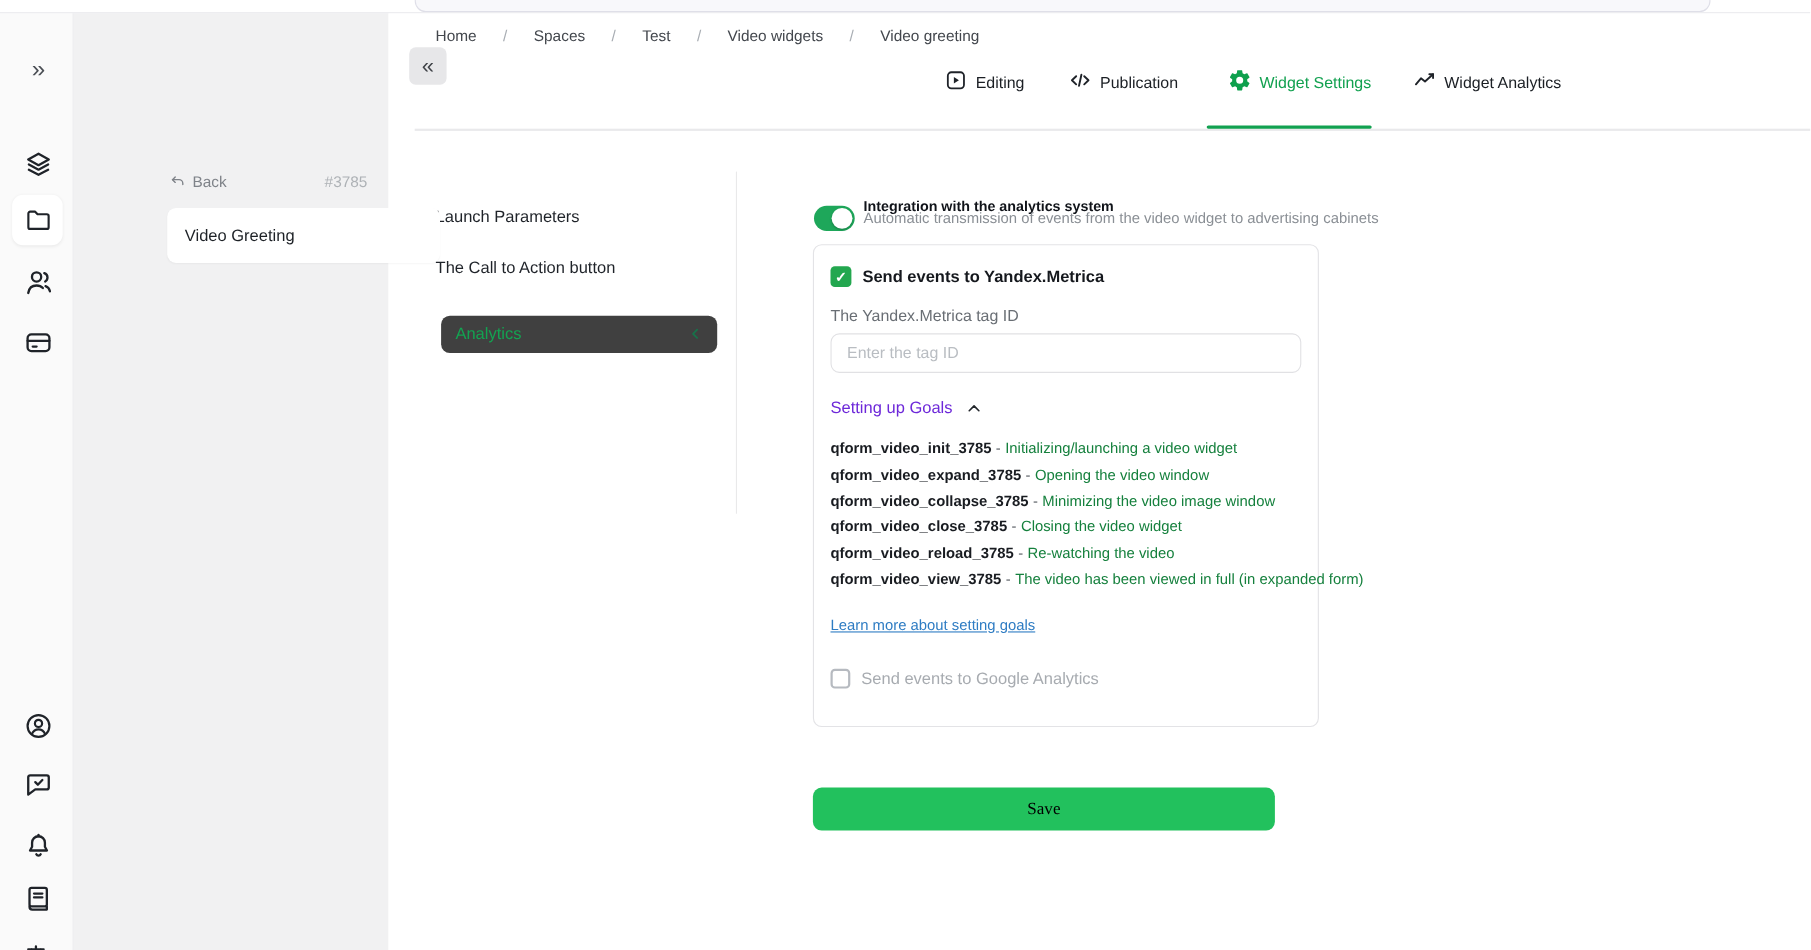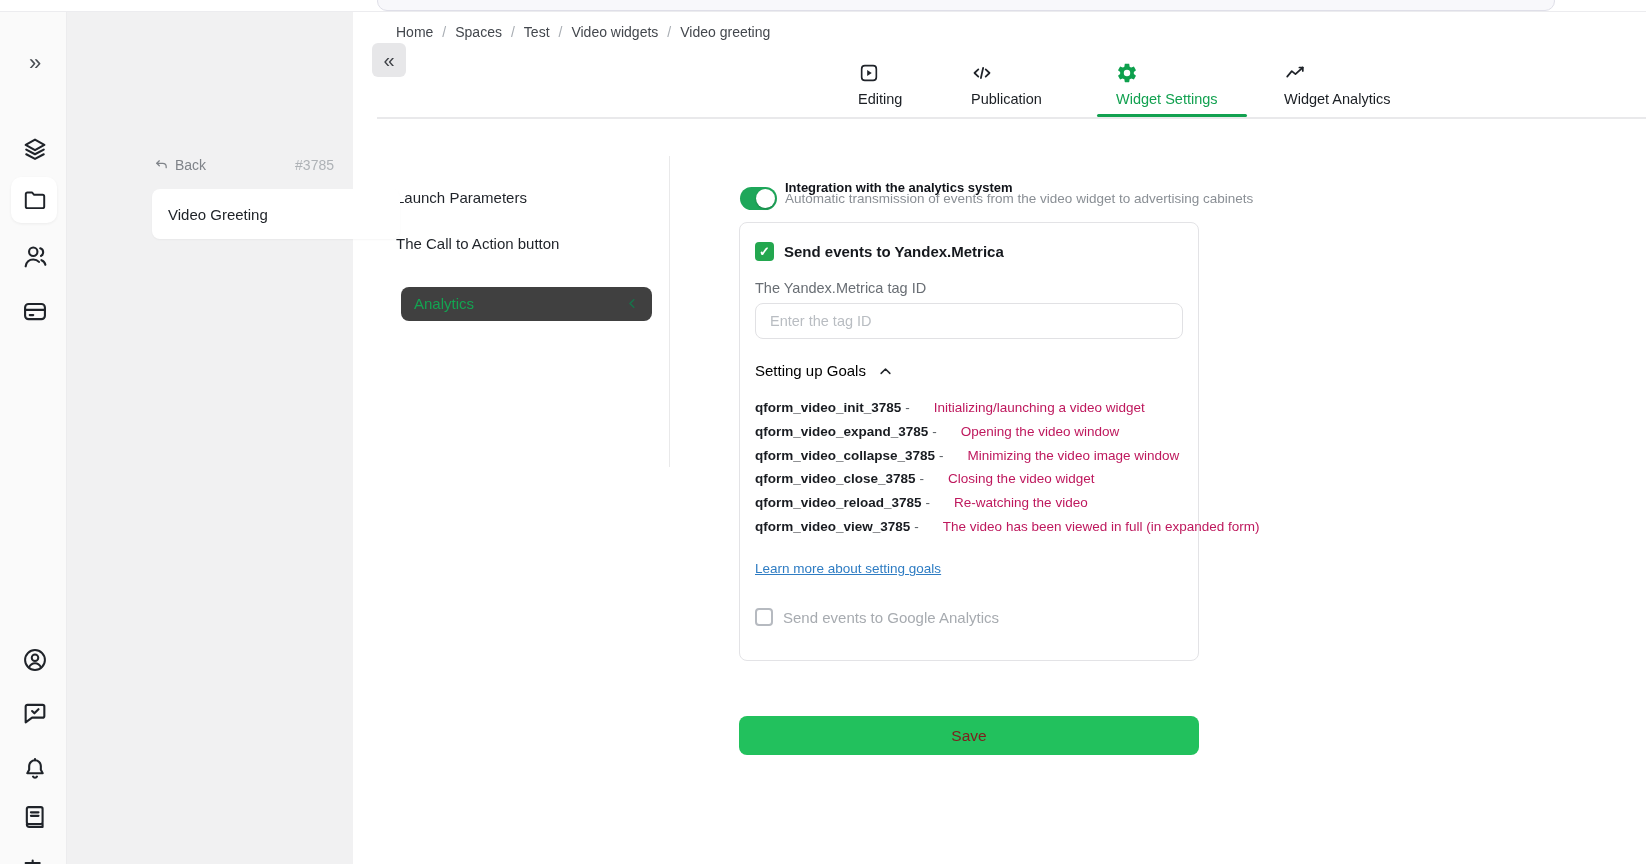--- a/index.html
+++ b/index.html
@@ -21,26 +21,26 @@
   .panel{position:absolute;left:66px;top:11px;bottom:0;width:287px;background:#f1f1f2;z-index:1;}
   .collapse-btn{position:absolute;left:306px;top:32px;width:34px;height:34px;background:#e7e7e9;border-radius:6px;display:flex;align-items:center;justify-content:center;font-size:20px;color:#3f4247;}
   .back-row{position:absolute;left:88px;top:145px;width:246px;height:18px;font-size:14px;color:#7f8389;display:flex;align-items:center;gap:6px;}
   .widget-id{position:absolute;right:19px;top:145px;font-size:14px;color:#aeb2b6;line-height:18px;}
   .widget-box{position:absolute;left:86px;top:178px;width:248px;height:50px;background:#fff;border-radius:8px;box-shadow:0 1px 2px rgba(0,0,0,.04);display:flex;align-items:center;}
   .widget-box span{margin-left:16px;font-size:15px;color:#1d2126;}
 
   
   .main{position:absolute;left:353px;top:11px;right:0;bottom:0;background:#fff;}
 
-  .breadcrumb{position:absolute;left:396px;top:24px;font-size:14px;color:#43474d;display:flex;gap:9px;align-items:center;}
+  .breadcrumb{position:absolute;left:396px;top:24px;font-size:14px;color:#43474d;display:flex;gap:24px;align-items:center;}
   .breadcrumb .sep{color:#a8adb3;}
   .crumb{cursor:default;}
 
   .tabs{position:absolute;top:60px;left:0;right:0;height:58px;}
-  .tab{position:absolute;display:flex;flex-direction:column;align-items:flex-start;gap:7px;color:#1b1f24;}
+  .tab{position:absolute;display:flex;flex-direction:row;align-items:flex-end;gap:7px;color:#1b1f24;}
   .tab .t-ic{width:22px;height:22px;color:#1f2329;}
   .tab .t-ic svg{width:22px;height:22px;}
   .tab .t-label{font-size:14.5px;font-weight:500;white-space:nowrap;}
   .tab.active{color:#12a150;}
   .tab.active .t-ic{color:#0ea04d;}
   .tab.active .t-label{color:#12a150;}
   .header-border{position:absolute;left:377px;top:117px;right:0;height:2px;background:#e9e9eb;}
   .tab-underline{position:absolute;left:1097px;top:114px;width:150px;height:3px;background:#12a150;border-radius:2px;z-index:2;}
 
   
@@ -63,31 +63,31 @@
   .cbx.empty{background:#fff;border:2px solid #b6bac0;border-radius:4px;}
   .cbx-yandex{left:755px;top:242px;}
   .cbx-google{left:755px;top:608px;width:18px;height:18px;}
   .cbx-label-dark{position:absolute;left:784px;top:243px;font-size:15px;font-weight:700;color:#15181d;}
   .cbx-label-gray{position:absolute;left:783px;top:609px;font-size:15px;color:#a7abb0;}
 
   .tag-label{position:absolute;left:755px;top:280px;font-size:14.5px;color:#696e74;}
   .tag-input{position:absolute;left:755px;top:303px;width:428px;height:36px;box-sizing:border-box;border:1px solid #e1e1e4;border-radius:8px;padding:0 14px;font-size:14.5px;color:#2a2e33;font-family:"Liberation Sans",sans-serif;outline:none;background:#fff;}
   .tag-input::placeholder{color:#b9bdc2;}
 
-  .goals-title{position:absolute;left:755px;top:362px;font-size:15px;color:#000000;display:flex;align-items:center;gap:12px;}
+  .goals-title{position:absolute;left:755px;top:362px;font-size:15px;color:#6d28d9;display:flex;align-items:center;gap:12px;}
   .goals-title .chev-up{width:15px;height:15px;color:#22262b;margin-top:2px;}
 
   .goal{position:absolute;left:755px;font-size:13.5px;white-space:nowrap;}
   .goal b{color:#191c21;font-weight:700;}
   .goal .dash{color:#595e64;margin:0 4px;}
-  .goal .desc{color:#be185d;margin-left:20px;}
+  .goal .desc{color:#15803d;}
 
   .learn-link{position:absolute;left:755px;top:561px;font-size:13.5px;color:#2e7cc3;text-decoration:underline;cursor:pointer;}
 
-  .save-btn{position:absolute;left:739px;top:716px;width:460px;height:39px;background:#22c15d;border:none;border-radius:8px;color:#7f1d1d;font-size:15.5px;font-weight:500;font-family:Liberation Sans, sans-serif;cursor:pointer;display:flex;align-items:center;justify-content:center;}
+  .save-btn{position:absolute;left:739px;top:716px;width:420px;height:39px;background:#22c15d;border:none;border-radius:8px;color:#000000;font-size:15.5px;font-weight:500;font-family:Liberation Serif, serif;cursor:pointer;display:flex;align-items:center;justify-content:center;}
 
   svg{display:block;}
 </style>
 </head>
 <body>
 
 <div class="page">
 
   <div class="chrome">
     <div class="omnibox"></div>

